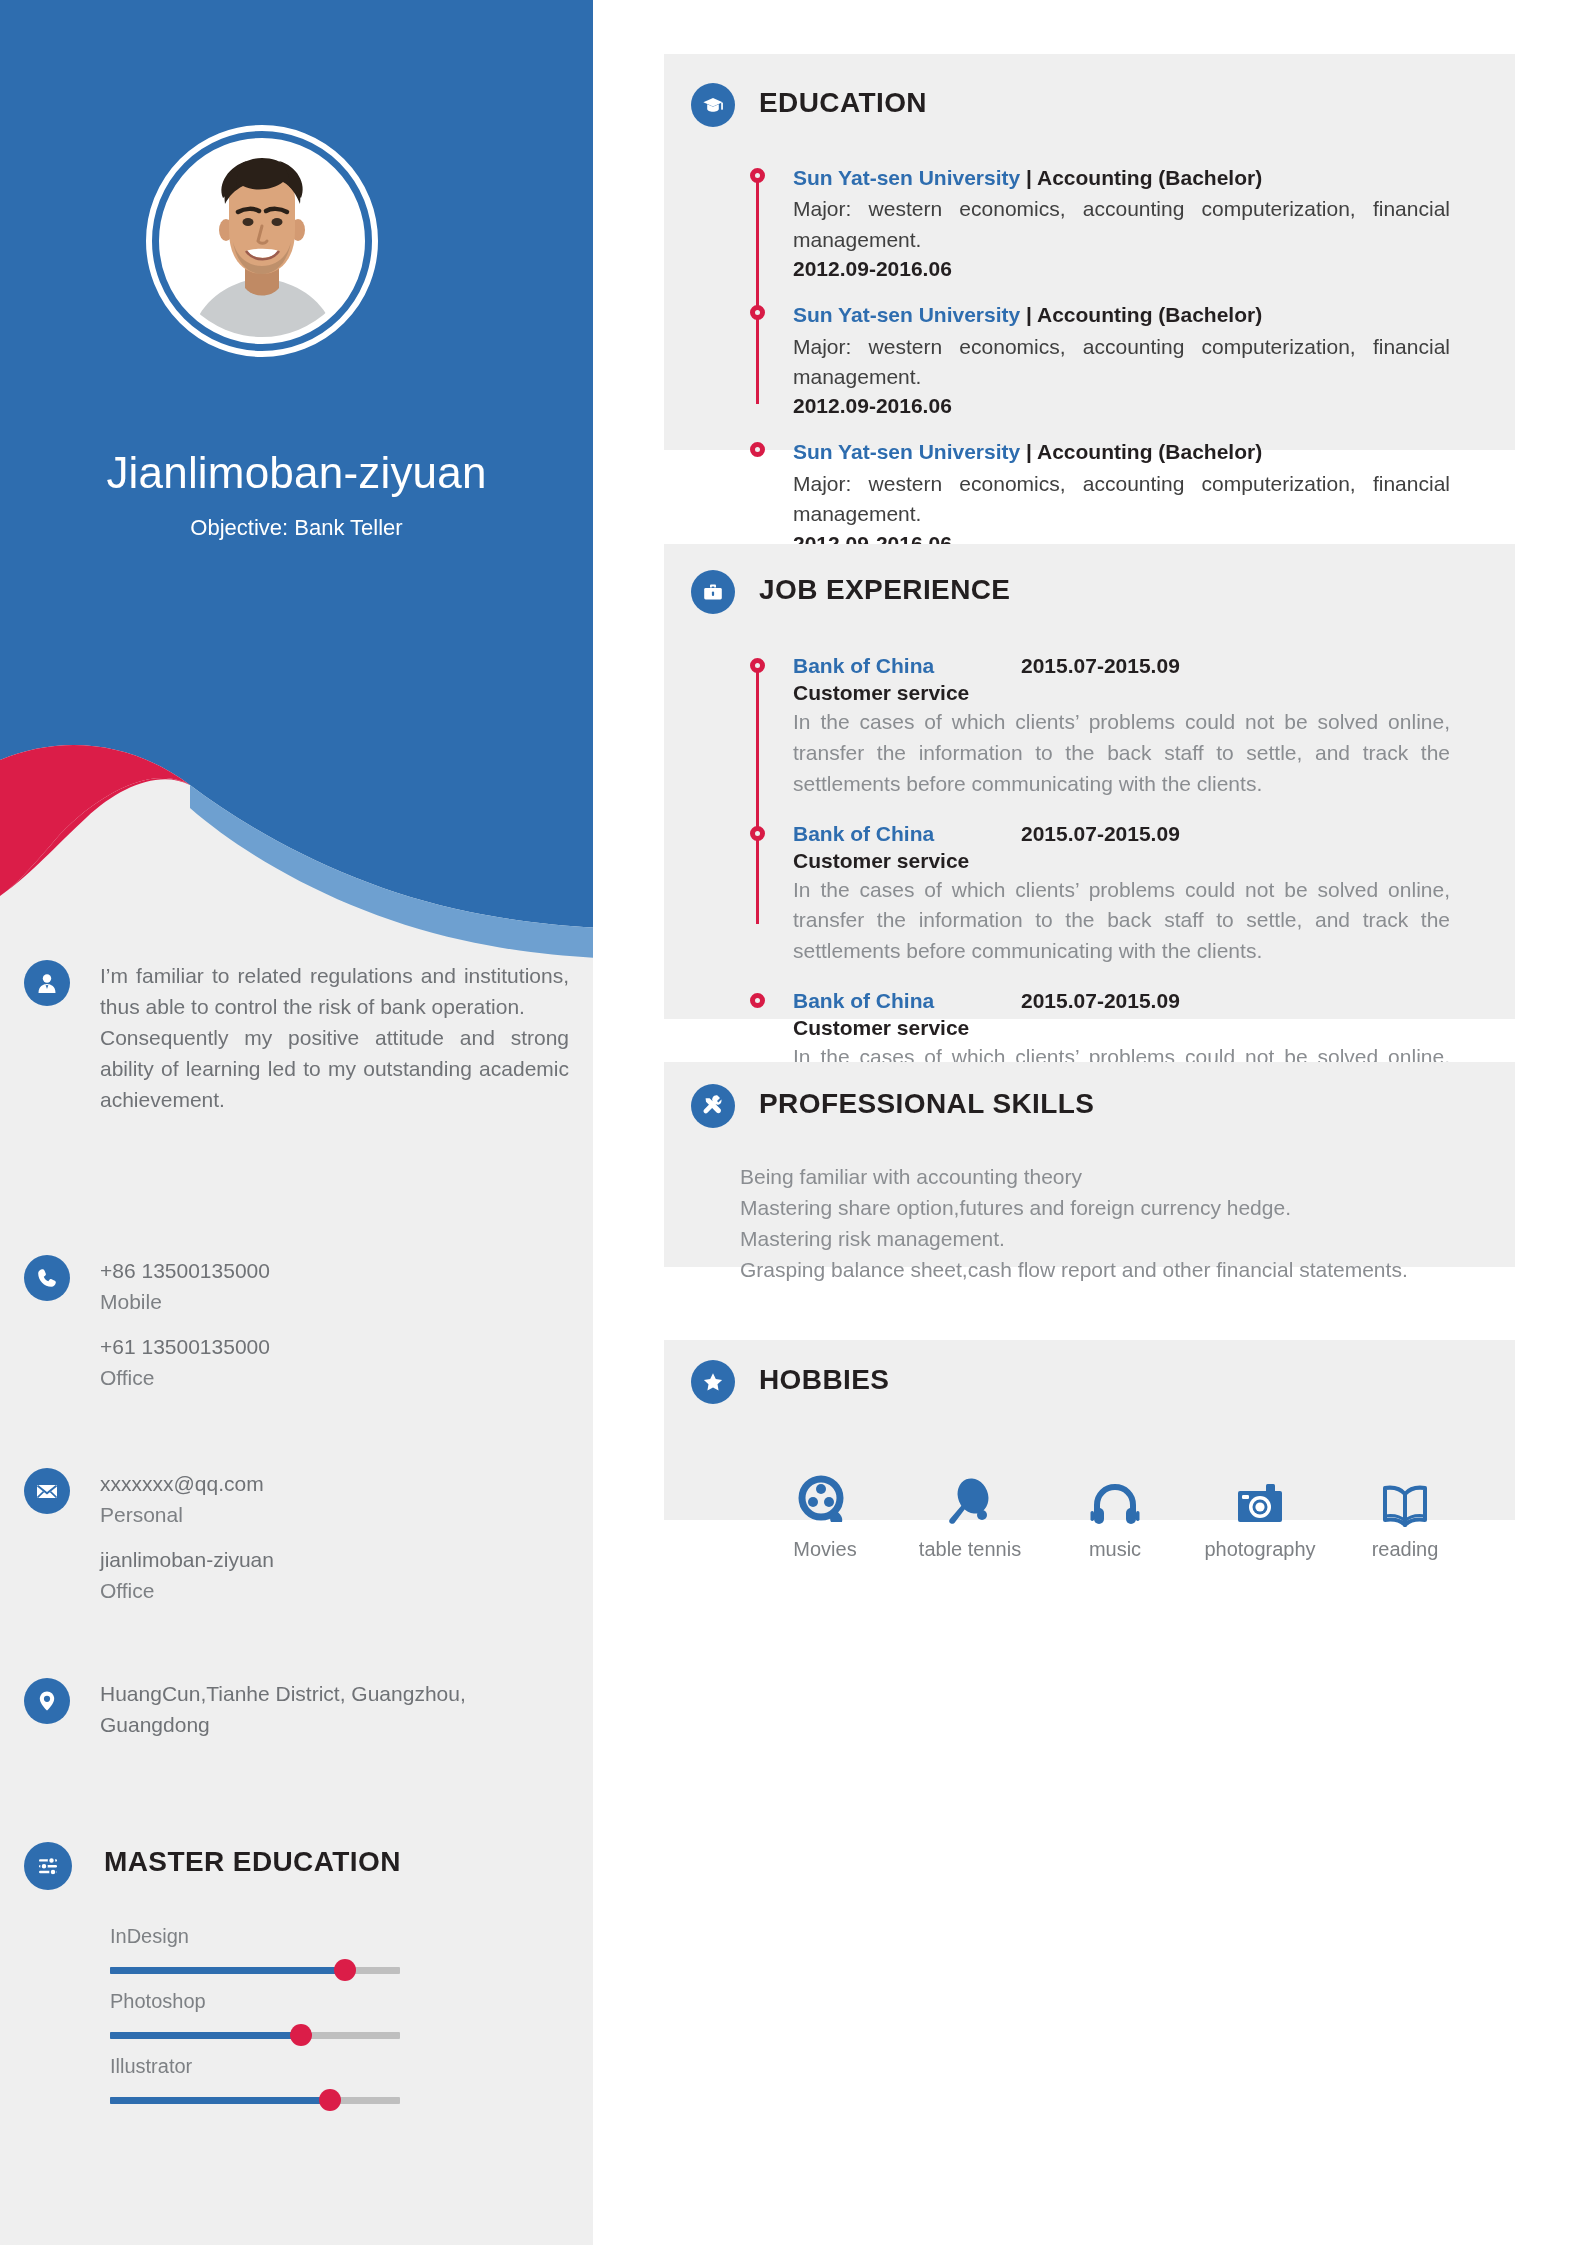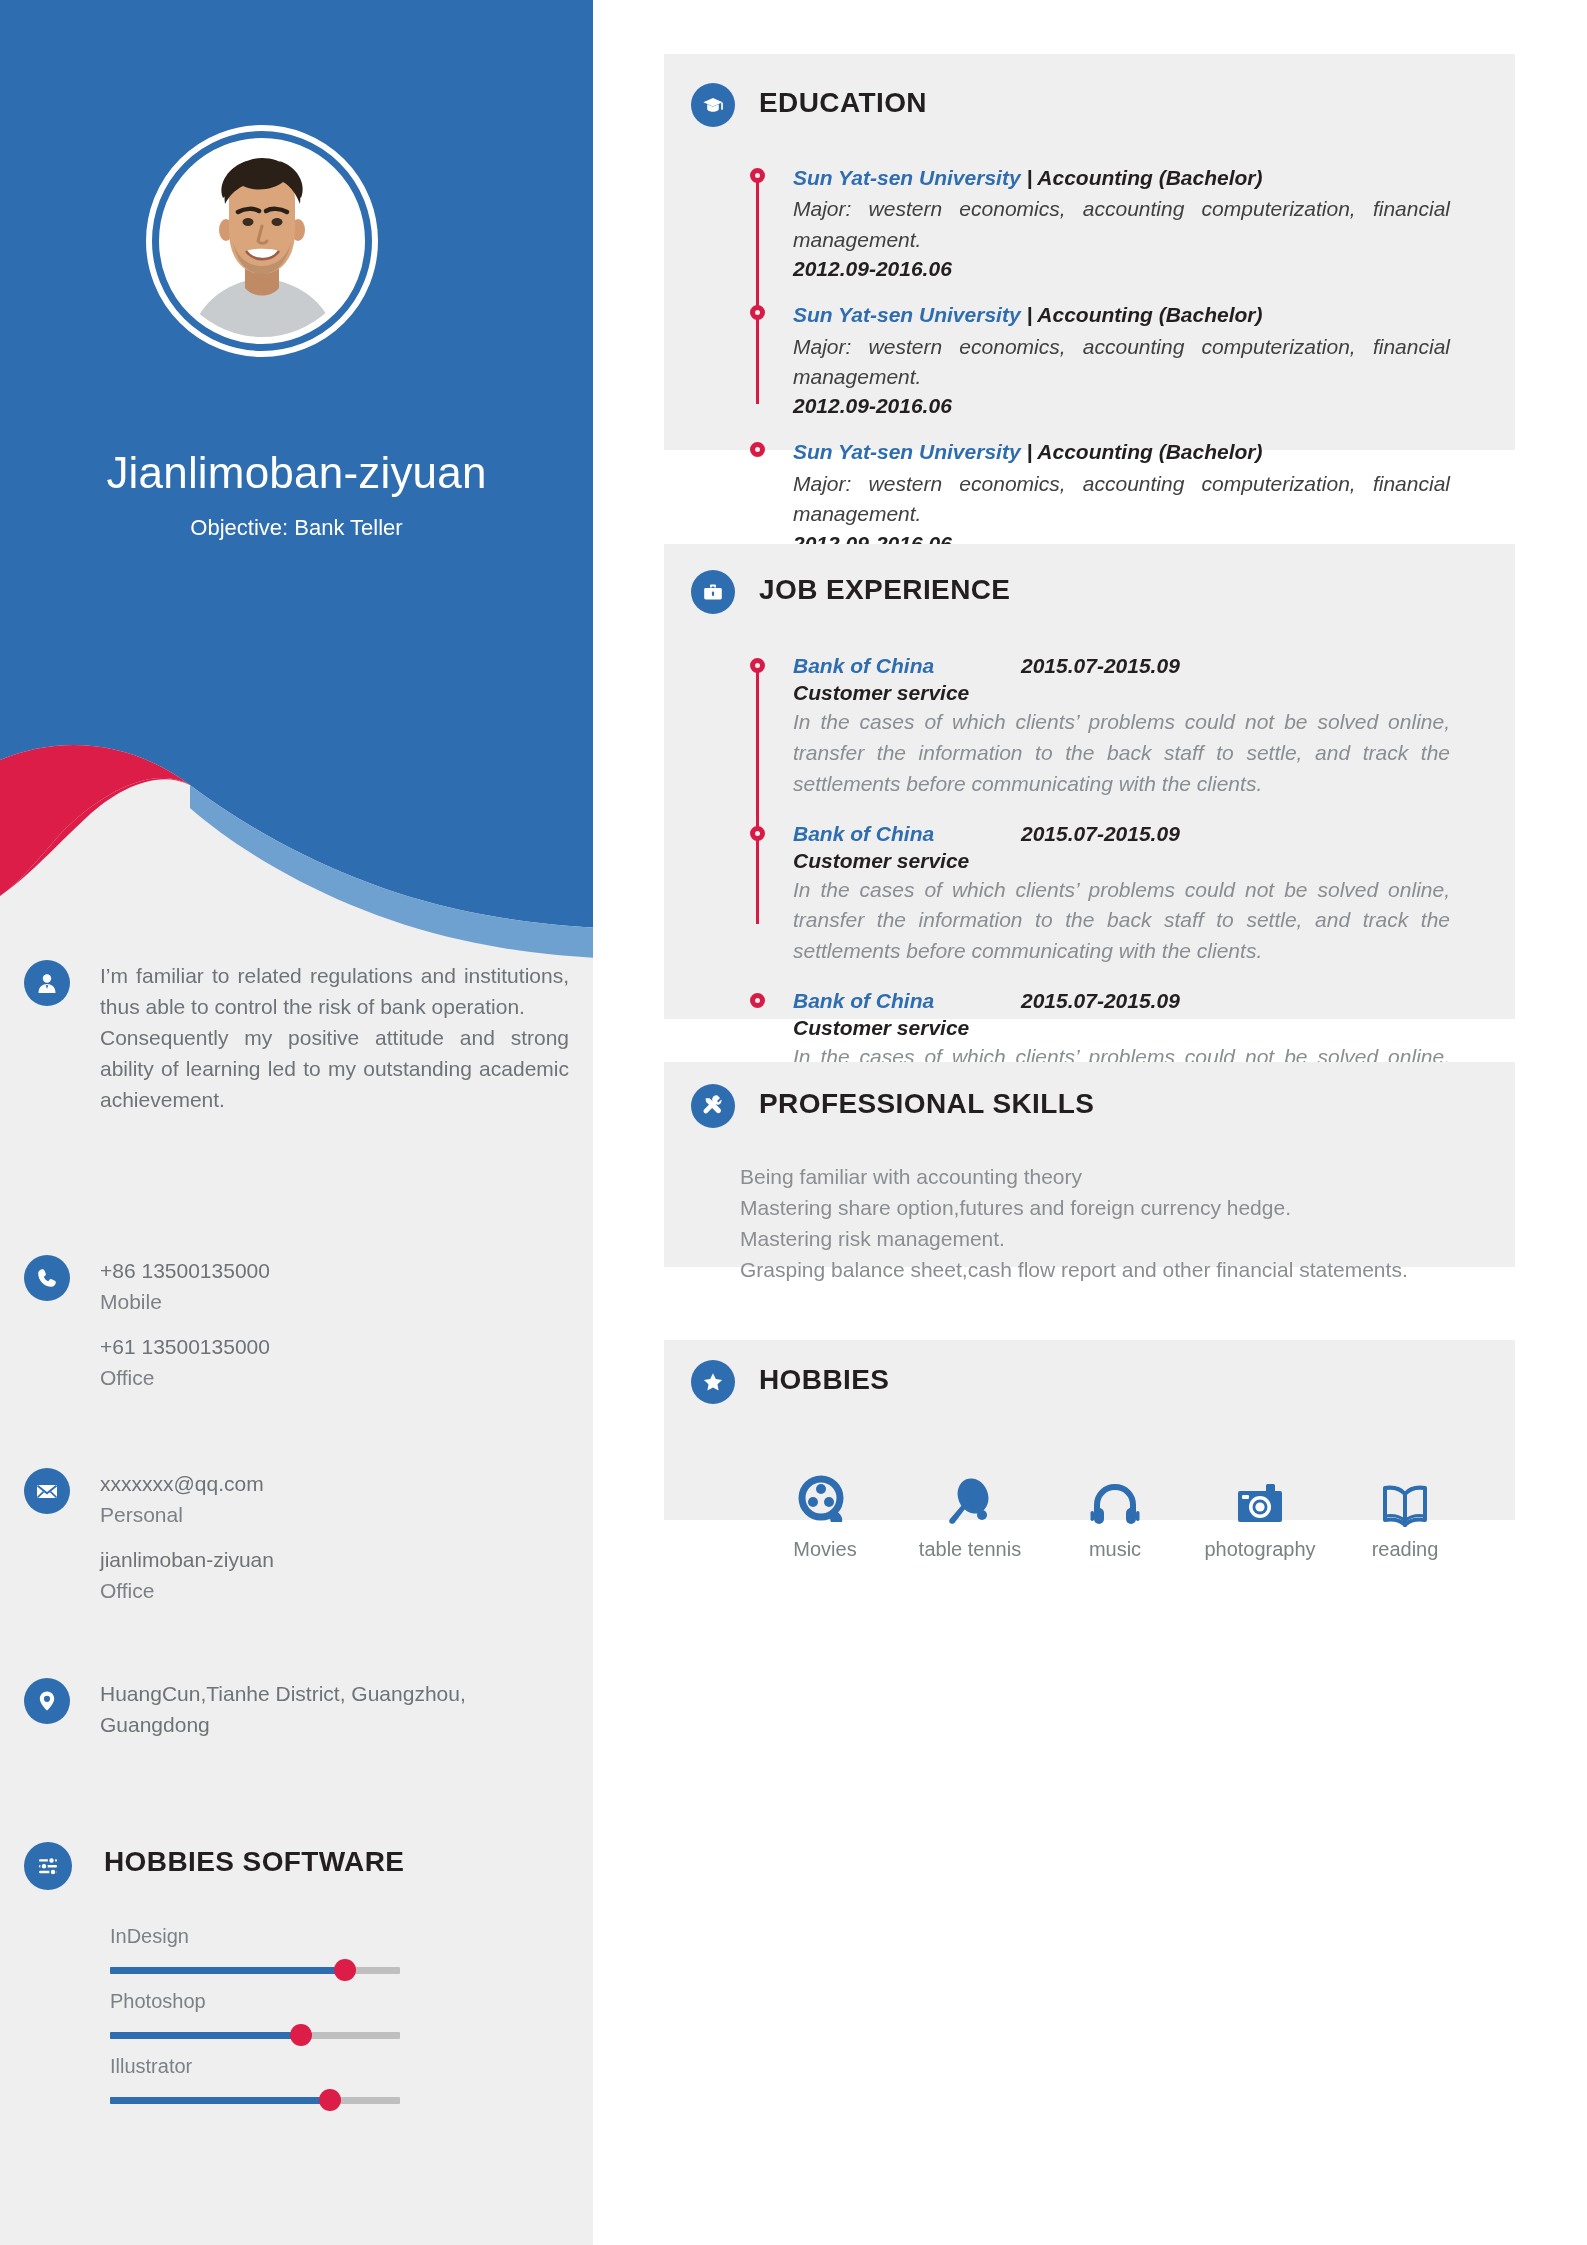--- a/index.html
+++ b/index.html
@@ -92,21 +92,21 @@
   .card-head{position:absolute;left:27px;}
   .head-icon{
     position:absolute;left:0;top:0;width:44px;height:44px;border-radius:50%;
     background:#2E6DAF;display:flex;align-items:center;justify-content:center;
   }
   .head-label{
     position:absolute;left:68px;top:4px;font-size:28px;font-weight:bold;
     color:#231f20;letter-spacing:.4px;white-space:nowrap;
   }
 
-  .timeline{position:absolute;left:86px;font-style:italic;}
+  .timeline{position:absolute;left:86px;}
   .tl-line{
     position:absolute;left:6px;top:10px;width:3px;background:#D81B46;
   }
   .tl-item{position:relative;}
   .tl-dot{
     position:absolute;left:0;top:4px;width:15px;height:15px;border-radius:50%;
     border:5px solid #D81B46;background:#efefef;box-sizing:border-box;
   }
   .tl-body{padding-left:43px;}
   .edu-title{font-size:21px;line-height:1.35;font-weight:bold;color:#231f20;}
@@ -258,21 +258,21 @@
     <div class="mh-icon">
       <svg width="28" height="28" viewBox="0 0 28 28">
         <rect x="5" y="7.2" width="18" height="2.4" rx="1.2" fill="#fff"></rect>
         <rect x="5" y="13" width="18" height="2.4" rx="1.2" fill="#fff"></rect>
         <rect x="5" y="18.8" width="18" height="2.4" rx="1.2" fill="#fff"></rect>
         <circle cx="17.5" cy="8.4" r="3" fill="#fff" stroke="#2E6DAF" stroke-width="1.5"></circle>
         <circle cx="10" cy="14.2" r="3" fill="#fff" stroke="#2E6DAF" stroke-width="1.5"></circle>
         <circle cx="19" cy="20" r="3" fill="#fff" stroke="#2E6DAF" stroke-width="1.5"></circle>
       </svg>
     </div>
-    <div class="mh-label">HOBBIES SOFTWARE</div>
+    <div class="mh-label">MASTER EDUCATION</div>
   </div>
 
   <div id="skills-list">
     <div class="skill-row">
       <div class="skill-name">InDesign</div>
       <div class="skill-bar">
         <div class="skill-fill" style="width:81%"></div>
         <div class="skill-knob" style="left:81%"></div>
       </div>
     </div>

